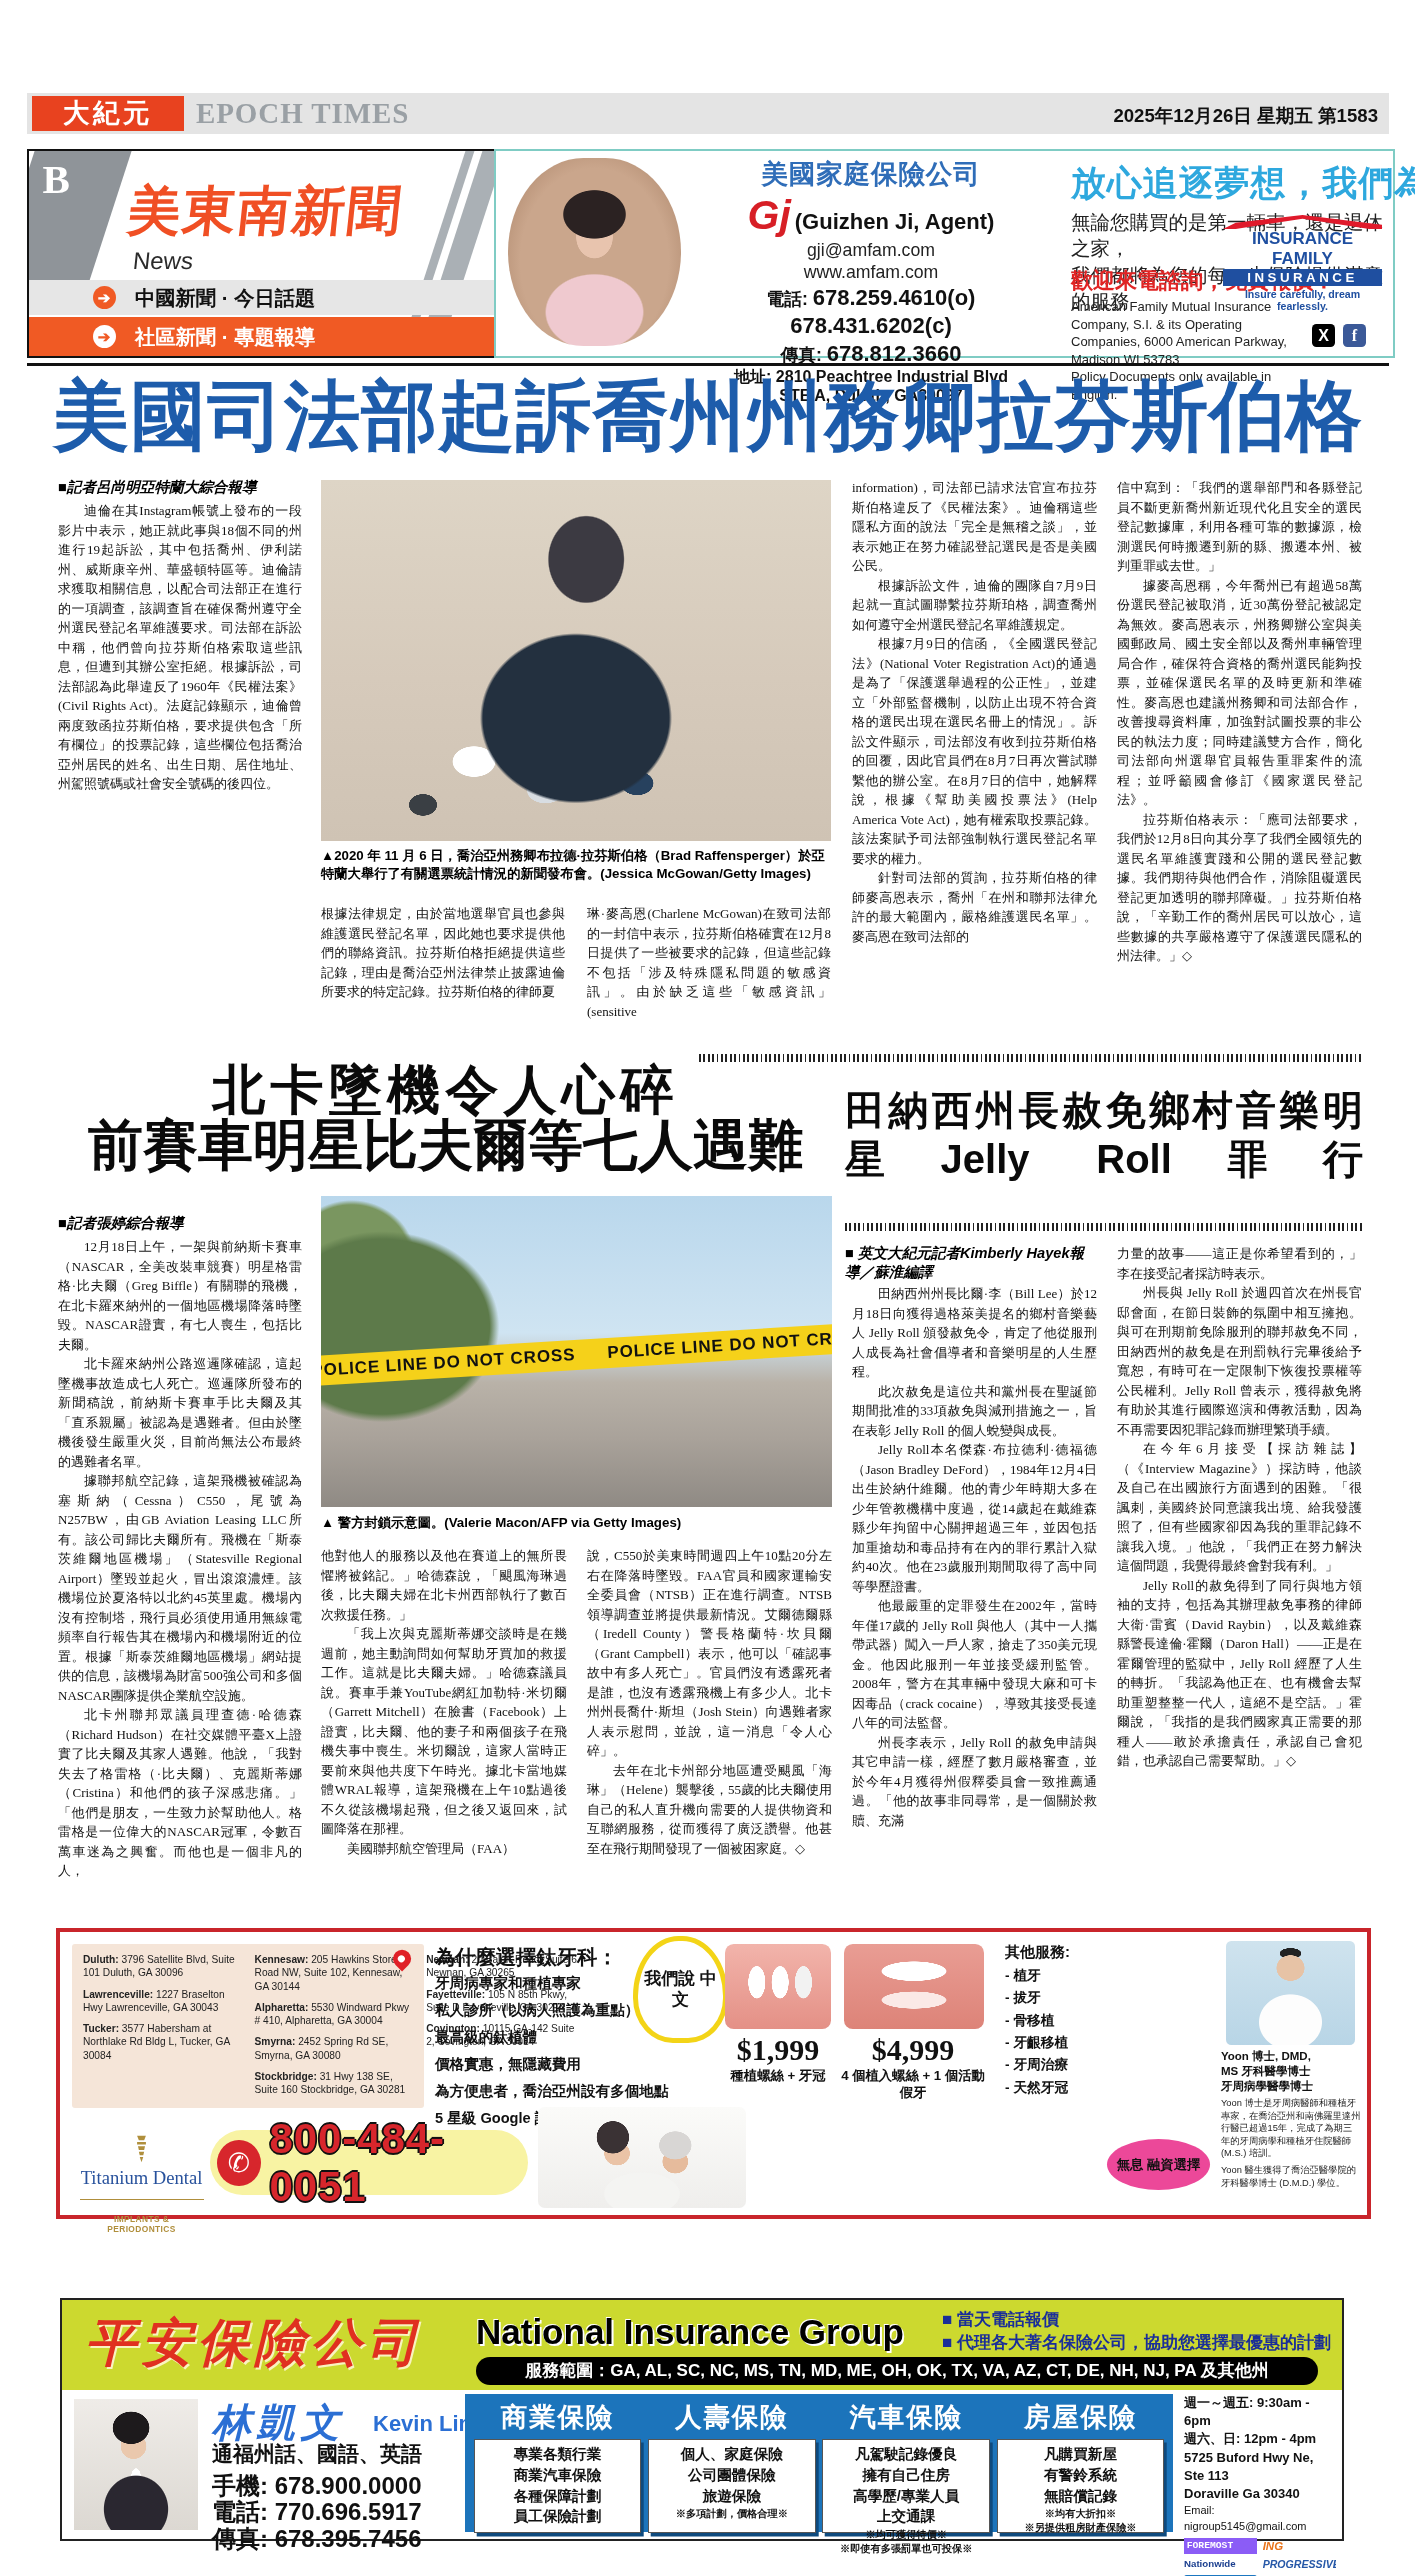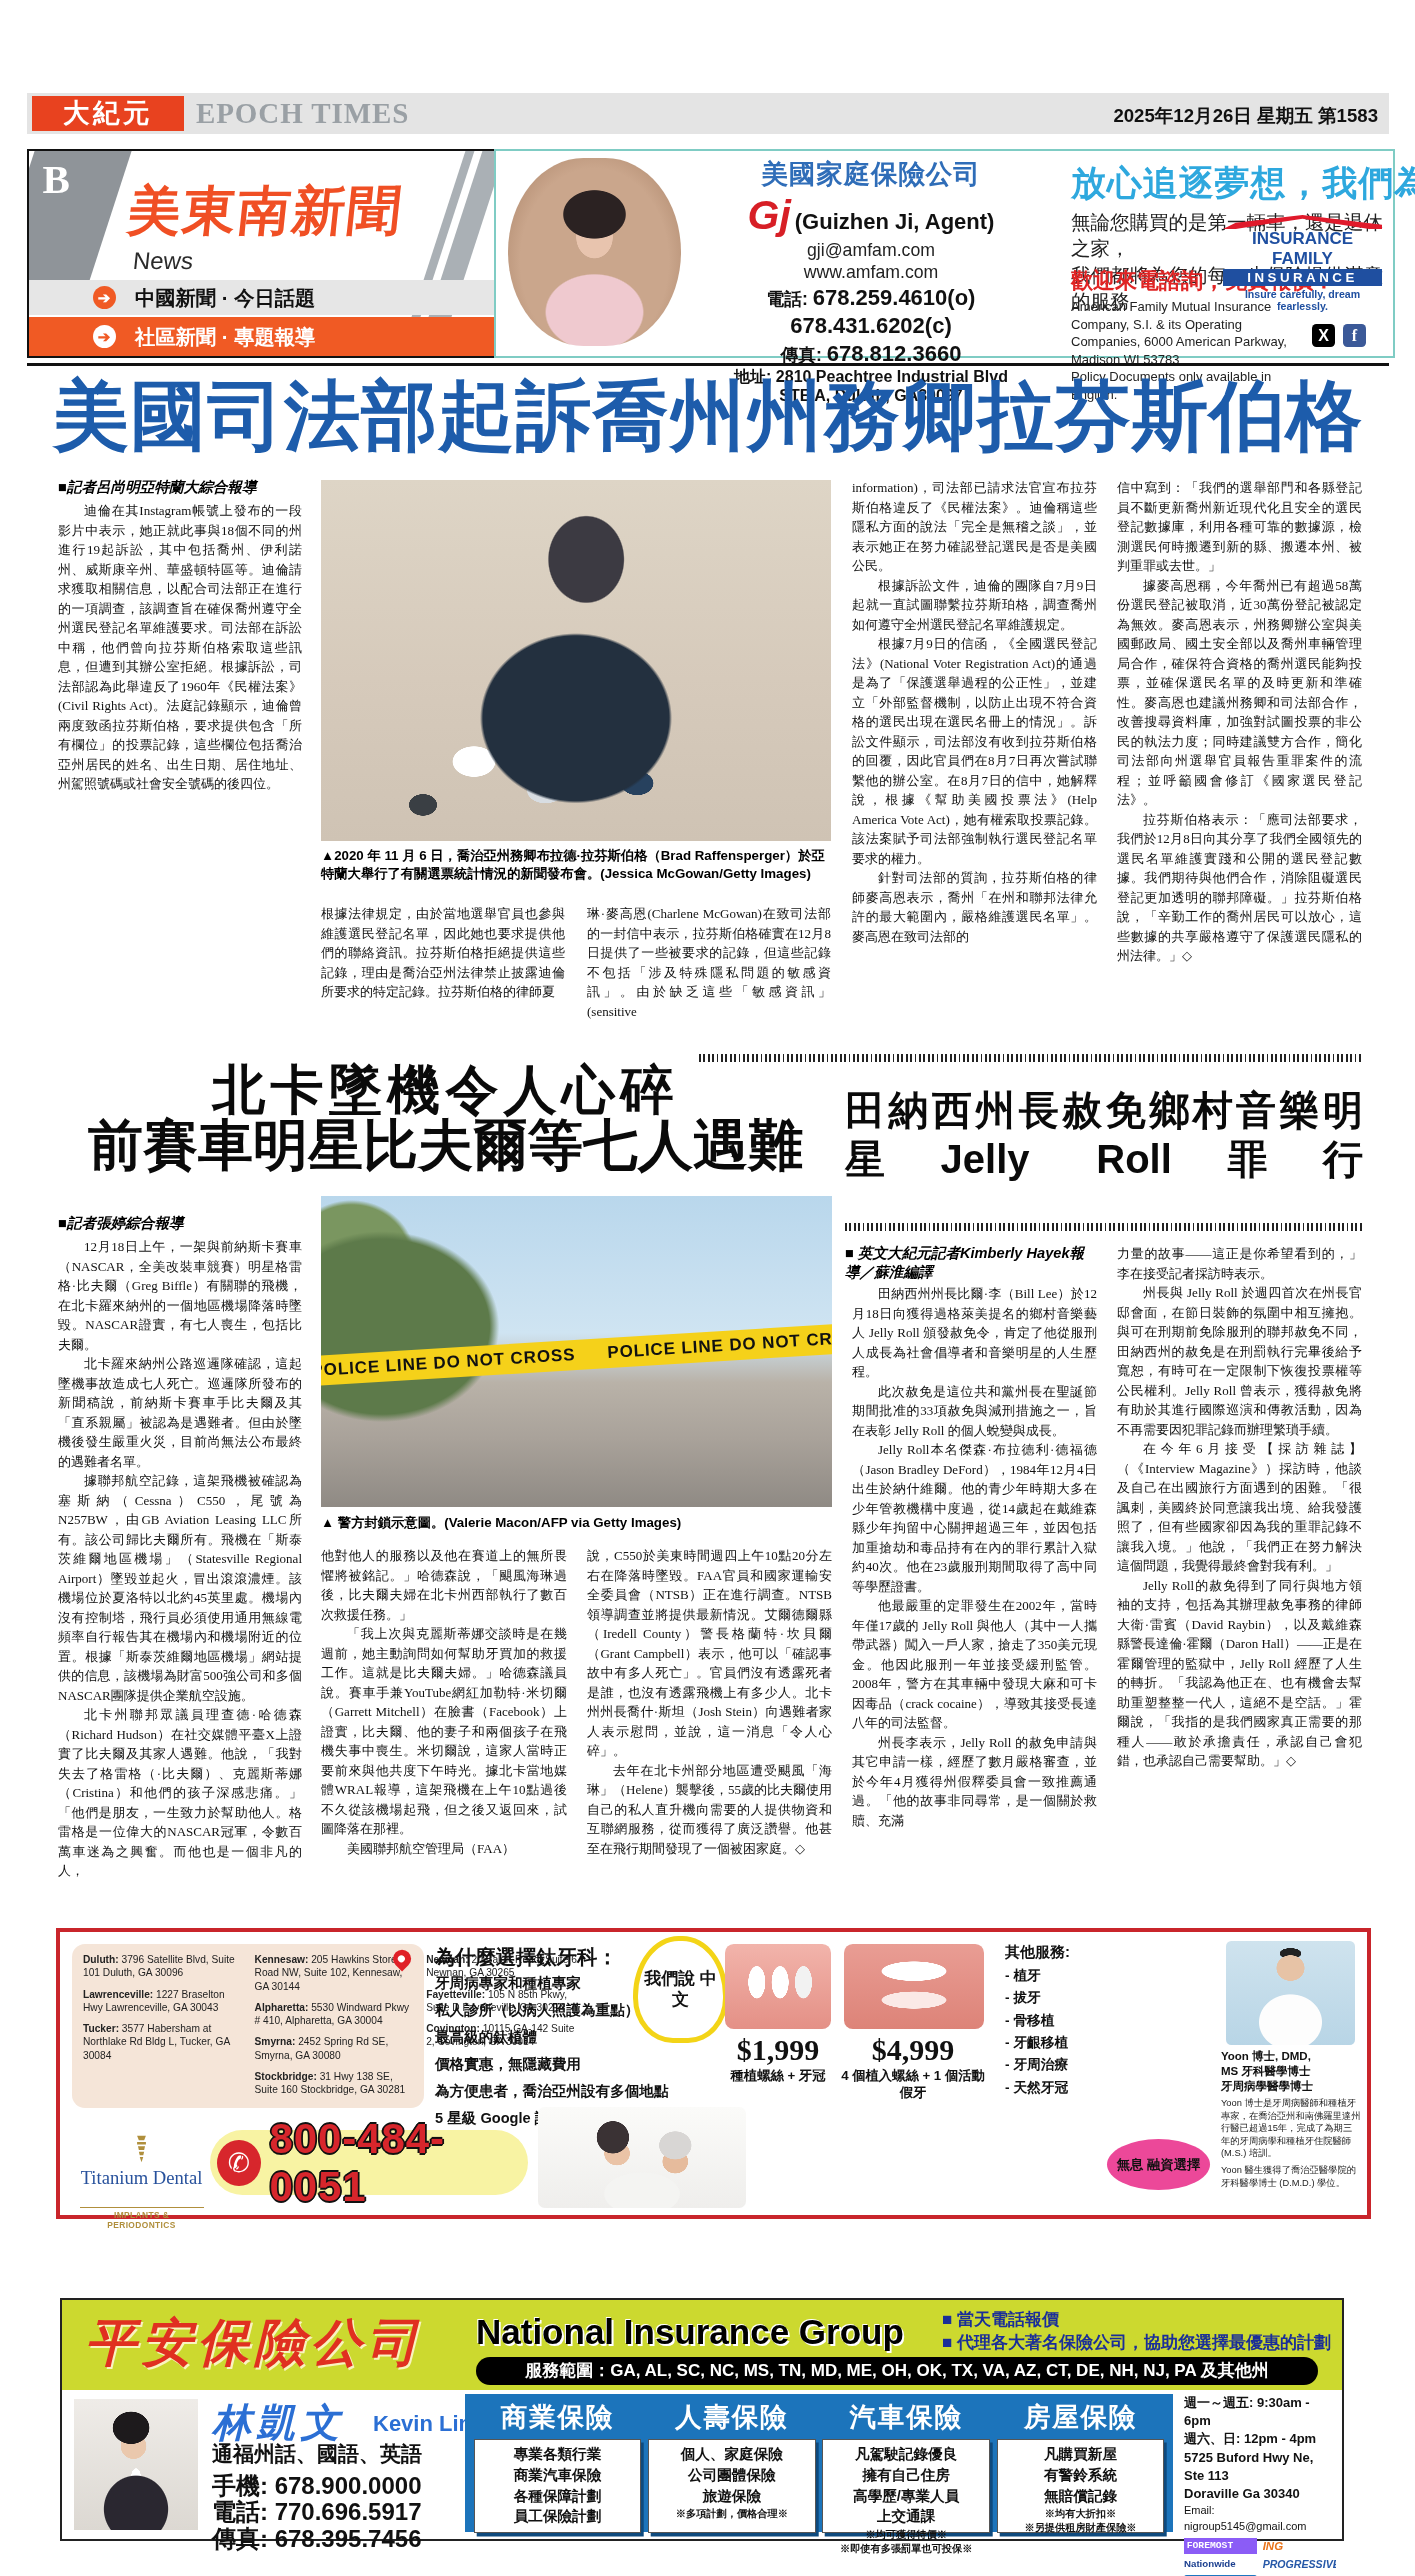--- a/index.html
+++ b/index.html
@@ -103,21 +103,21 @@
       radial-gradient(17.7px 14px at 8% 48%,#d8a8c2 0 60%,transparent 62%),
       linear-gradient(180deg,#b9d7ec 0%,#cfe4f2 44%,#b9b2a8 60%,#a9a29a 78%,#8f8a84 100%);
       overflow:hidden;}
   .tape{position:absolute;left:-26.5px;top:46%;width:116%;height:30px;background:#f5d11a;
         transform:rotate(-3.5deg);display:flex;align-items:center;justify-content:space-around;
         font-weight:900;font-size:17px;color:#111;white-space:nowrap;letter-spacing:0.9px;}
 
   
   .dental{left:56px;top:1928px;width:1307px;height:283px;border:4.4px solid #c9252b;background:#fff;}
   .loc-panel{position:absolute;left:12.4px;top:12.4px;width:352px;height:164px;background:#f5e5d8;
-             border-radius:13px;padding:8.8px 10.6px;box-sizing:border-box;
+             border-radius:3px;padding:8.8px 10.6px;box-sizing:border-box;
              column-count:2;column-gap:12.4px;}
   .pair{font-size:10.2px;line-height:1.3;margin-bottom:8px;break-inside:avoid;color:#222;}
   .pair b{font-weight:800;}
   .map-pin{position:absolute;left:333px;top:17.7px;width:17.7px;height:17.7px;background:#e02027;
            border-radius:50% 50% 50% 0;transform:rotate(-45deg);}
   .map-pin:after{content:"";position:absolute;left:5.3px;top:5.3px;width:7px;height:7px;border-radius:50%;background:#fff;}
   .why-title{position:absolute;left:375px;top:10.6px;font-size:20.3px;font-weight:900;}
   .why-points{position:absolute;left:375px;top:42px;width:318px;font-size:14.6px;font-weight:600;}
   .why-points p{margin:0 0 8px 0;text-indent:0;}
   .tooth{position:absolute;left:573px;top:3.5px;width:85px;height:97px;background:#fff;
@@ -150,21 +150,21 @@
       radial-gradient(23px 21px at 50% 26%,#e7c3a6 0 60%,transparent 62%),
       radial-gradient(17.7px 8.8px at 50% 12%,#222 0 60%,transparent 62%),
       radial-gradient(50px 44px at 50% 78%,#fdfdfd 0 62%,transparent 64%),
       radial-gradient(8.8px 23px at 50% 66%,#27415e 0 60%,transparent 62%),
       linear-gradient(180deg,#cfe3ee,#b8d5e6);}
   .doc-cap{position:absolute;left:1161px;top:117px;width:140px;font-size:11.5px;font-weight:800;line-height:1.3;}
   .doc-bio{position:absolute;left:1161px;top:165px;width:140px;font-size:9.3px;line-height:1.35;color:#222;}
   .doc-bio p{margin:0 0 4.4px 0;text-indent:0;}
   .brand{position:absolute;left:19.5px;top:202px;width:124px;text-align:center;}
   .brand .tn{font-family:"Liberation Serif",serif;font-size:18.6px;color:#27519c;}
-  .brand .sub{font-size:8.4px;font-weight:800;color:#b08f3c;letter-spacing:0.4px;border-top:1.8px solid #b08f3c;margin-top:18px;padding-top:2px;}
+  .brand .sub{font-size:8.4px;font-weight:800;color:#b08f3c;letter-spacing:0.4px;border-top:1.8px solid #b08f3c;margin-top:10px;padding-top:14px;}
   .phonebar{position:absolute;left:150px;top:198px;width:318px;height:65px;background:#f8f3a3;
             border-radius:35px;display:flex;align-items:center;}
   .ph-circ{width:46px;height:46px;border-radius:50%;background:#d7262c;color:#fff;font-size:26.5px;
            display:flex;align-items:center;justify-content:center;margin:0 8.8px 0 7px;}
   .ph-num{font-size:42px;font-weight:900;color:#d7262c;letter-spacing:0.9px;
           text-shadow:1.8px 0 #111,-1.8px 0 #111,0 1.8px #111,0 -1.8px #111,0.9px 0.9px #111,-0.9px -0.9px #111;}
   .couple{position:absolute;left:478px;top:175px;width:208px;height:101px;border-radius:7px;background:
       radial-gradient(26.5px 26.5px at 36% 30%,#3a3234 0 60%,transparent 62%),
       radial-gradient(21px 19.5px at 38% 46%,#eac3a6 0 60%,transparent 62%),
       radial-gradient(26.5px 23px at 66% 38%,#d8d6d4 0 60%,transparent 62%),

